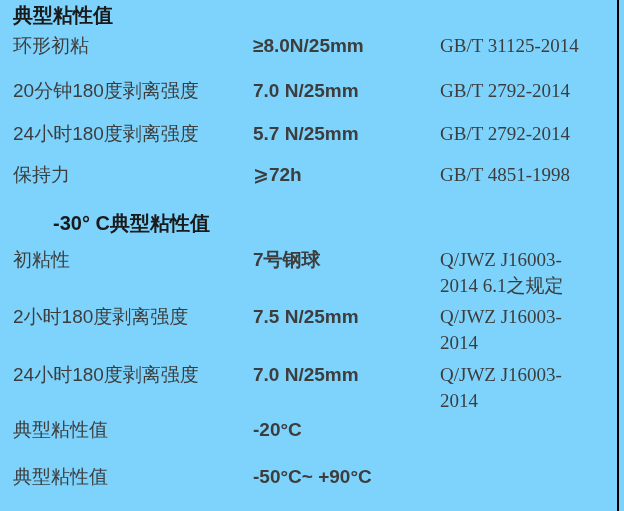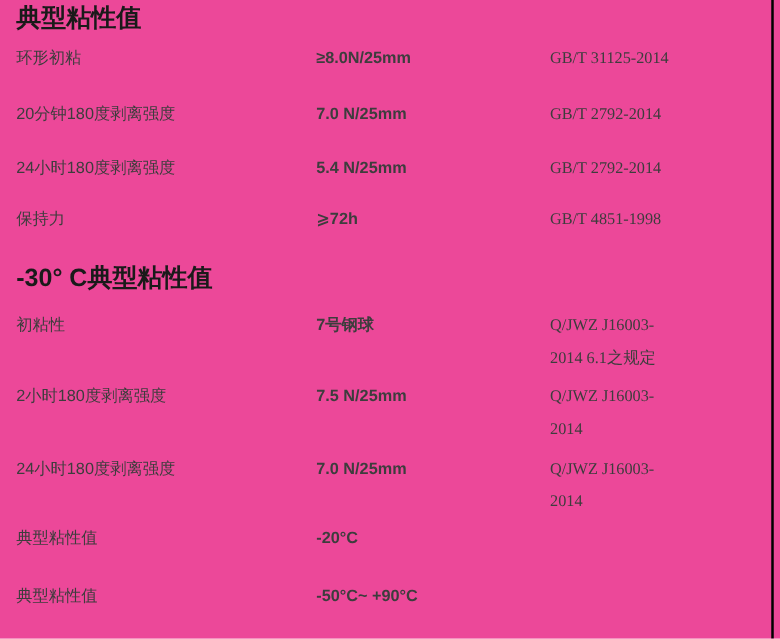--- a/index.html
+++ b/index.html
@@ -1,53 +1,53 @@
 <!DOCTYPE html>
 <html><head>
 <meta charset="utf-8">
 <style>
   html, body { margin: 0; padding: 0; background: #ffffff; }
   .page {
     position: relative;
     width: 624px;
     height: 511px;
-    background: #ec4899;
+    background: #7dd3fc;
     overflow: hidden;
     font-family: "Liberation Sans", "DejaVu Sans", sans-serif;
   }
   .section-title {
     position: absolute;
     left: 13px;
     right: 30px;
     font-size: 20px;
     line-height: 30px;
     font-weight: bold;
     color: #1a1a1a;
     white-space: nowrap;
   }
   .t1 { top: 0px; }
-  .t2 { top: 208px; }
+  .t2 { top: 208px; margin-left: 40px; }
   .row {
     position: absolute;
     left: 0;
     right: 0;
   }
   .r1 { top: 33px; }
   .r2 { top: 78px; }
   .r3 { top: 121px; }
   .r4 { top: 162px; }
   .r5 { top: 247px; }
   .r6 { top: 304px; }
   .r7 { top: 362px; }
   .r8 { top: 417px; }
   .r9 { top: 464px; }
   .cell {
     position: absolute;
     top: 0;
-    font-size: 13px;
+    font-size: 19px;
     line-height: 26px;
     color: #3d3d3d;
     white-space: nowrap;
   }
   .c1 { left: 13px; width: 235px; }
   .c2 { left: 253px; width: 182px; font-weight: bold; }
   .c3 { left: 440px; width: 180px; white-space: pre-line; font-family: Liberation Serif, serif; }
   .edge-line {
     position: absolute;
     top: 0;
@@ -71,21 +71,21 @@
   </div>
 
   <div class="row r2">
     <span class="cell c1">20分钟180度剥离强度</span>
     <span class="cell c2">7.0 N/25mm</span>
     <span class="cell c3">GB/T 2792-2014</span>
   </div>
 
   <div class="row r3">
     <span class="cell c1">24小时180度剥离强度</span>
-    <span class="cell c2">5.4 N/25mm</span>
+    <span class="cell c2">5.7 N/25mm</span>
     <span class="cell c3">GB/T 2792-2014</span>
   </div>
 
   <div class="row r4">
     <span class="cell c1">保持力</span>
     <span class="cell c2">⩾72h</span>
     <span class="cell c3">GB/T 4851-1998</span>
   </div>
 
   <div class="section-title t2">-30° C典型粘性值</div>

